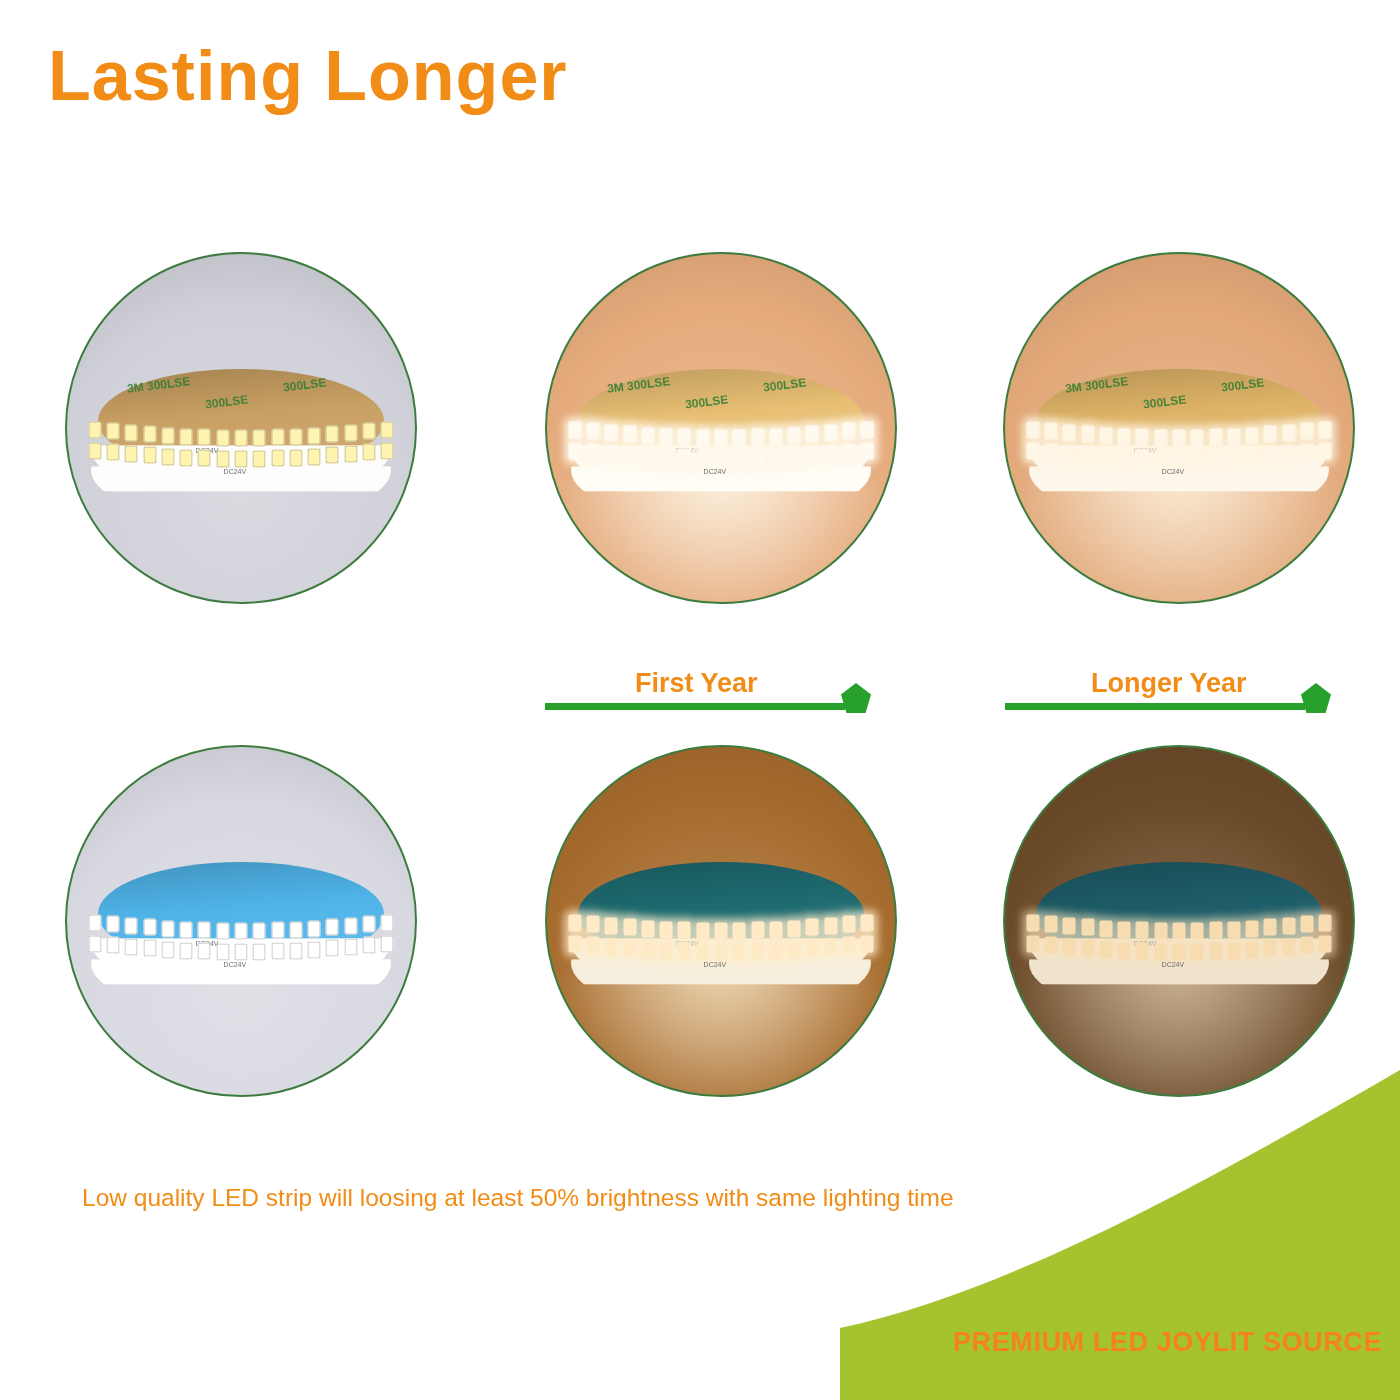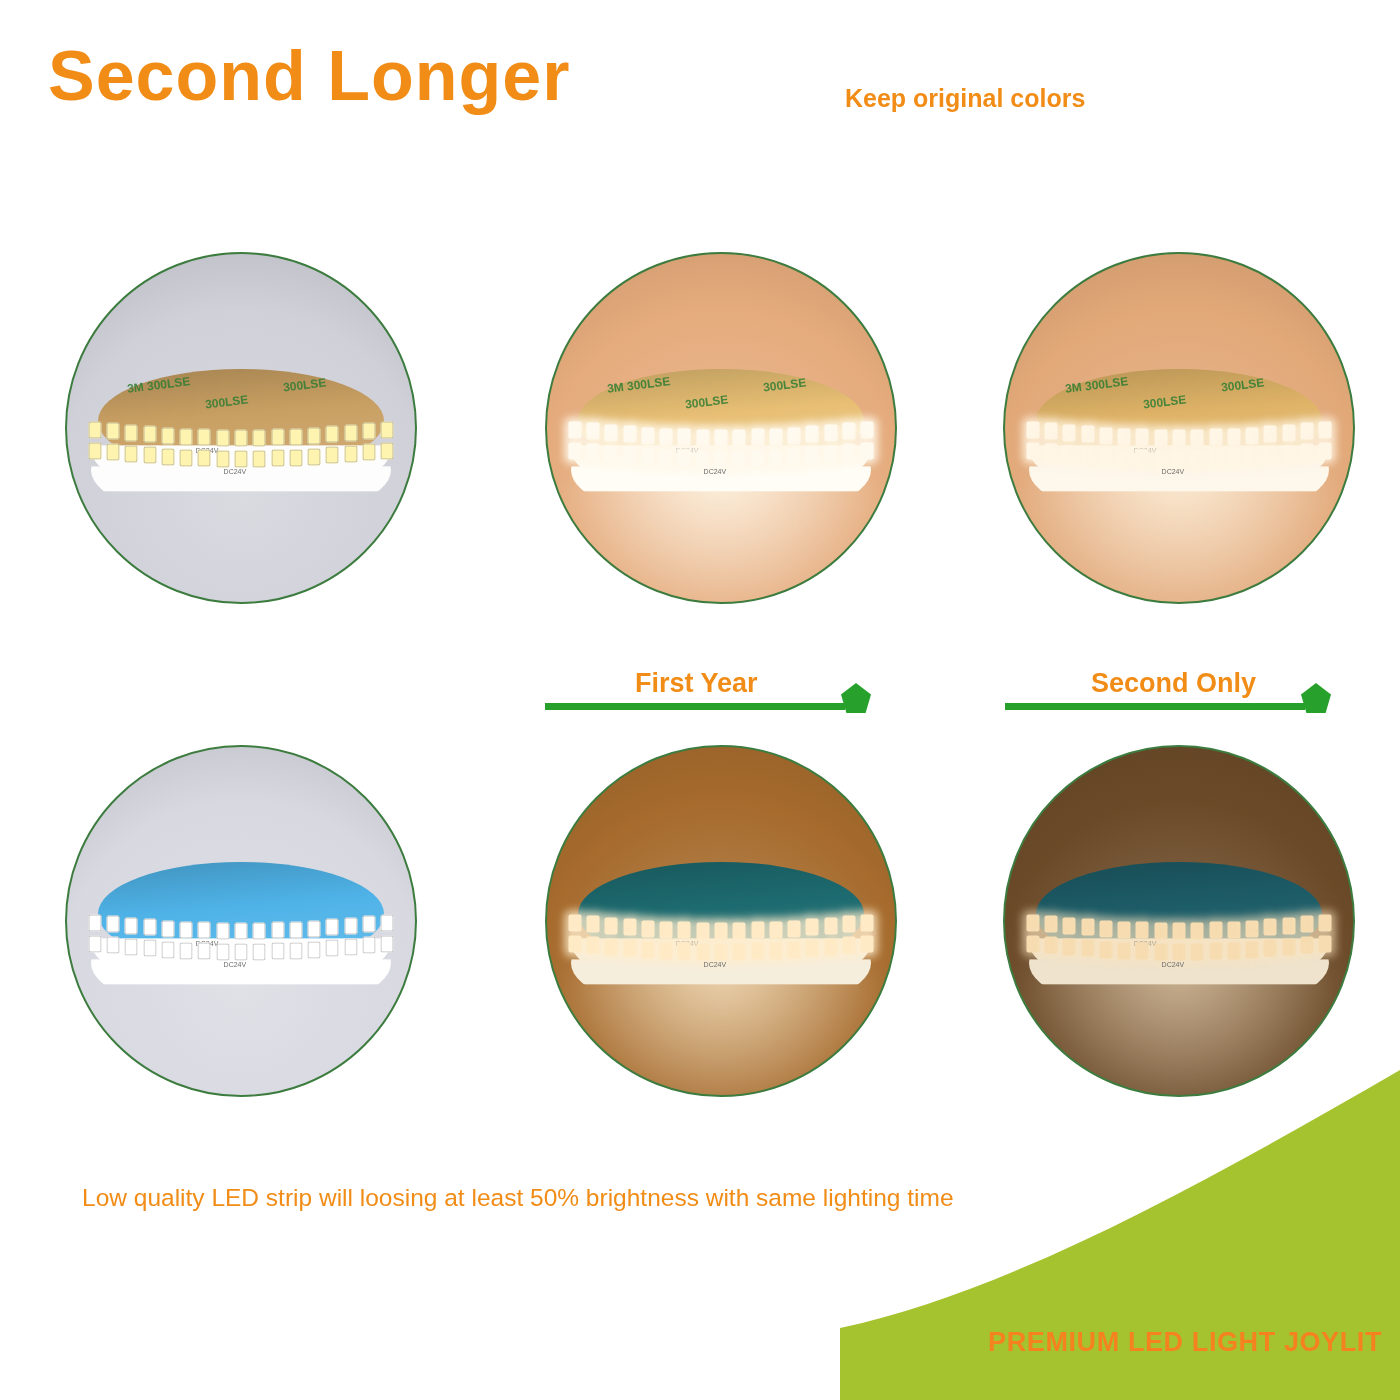--- a/index.html
+++ b/index.html
@@ -109,24 +109,23 @@
   }
   #footer-tag {
     position:absolute; right:18px; bottom:42px;
     font-size:27px; font-weight:bold; color:#f5821f;
     letter-spacing:.6px; white-space:nowrap;
   }
 </style>
 </head>
 <body>
 
-<div id="headline">Second Longer</div>
+<div id="headline">Lasting Longer</div>
 
 <div id="subhead">
-  <div>Keep original colors</div>
 </div>
 
 <div id="photo-grid">
     <div class="photo-circle" style="left: 65px; top: 252px; width: 352px; height: 352px; border-color: rgb(61, 124, 63); background: radial-gradient(circle at 50% 68%, rgb(218, 218, 225) 0%, rgb(207, 208, 216) 62%, rgb(182, 183, 190) 100%);">
       <div class="coil">
         <div class="coil-inner" style="background: linear-gradient(175deg, rgb(165, 131, 81) 0%, rgb(201, 160, 99) 45%, rgb(209, 173, 121) 100%);"></div>
         <div class="tape-label" style="left: 60px; top: 124px;">3M 300LSE</div>
         <div class="tape-label" style="left: 138px; top: 141px;">300LSE</div>
         <div class="tape-label" style="left: 216px; top: 124px;">300LSE</div>
         <div class="coil-band" style="background: linear-gradient(rgba(0, 0, 0, 0) 0%, rgba(0, 0, 0, 0) 46%, rgb(253, 253, 253) 47%, rgb(253, 253, 253) 70%, rgba(0, 0, 0, 0) 71%);"></div>
@@ -396,25 +395,25 @@
     </div>
   </div>
 
 <div class="year-group" style="left:545px; top:660px; width:330px;">
   <div class="year-label" style="left: 90px; color: rgb(241, 140, 22); margin-top: 19px;">First Year</div>
   <div class="year-line" style="width: 300px; background: rgb(39, 161, 43);"></div>
   <div class="year-arrow" style="left: 296px; background: rgb(39, 161, 43);"></div>
 </div>
 
 <div class="year-group" style="left:1005px; top:660px; width:330px;">
-  <div class="year-label" style="left: 86px; color: rgb(241, 140, 22);">Second Only</div>
+  <div class="year-label" style="left: 86px; color: rgb(241, 140, 22);">Longer Year</div>
   <div class="year-line" style="width: 300px; background: rgb(39, 161, 43);"></div>
   <div class="year-arrow" style="left: 296px; background: rgb(39, 161, 43);"></div>
 </div>
 
 <div id="bottom-copy">
   <div>Low quality LED strip will loosing at least 50% brightness with same lighting time</div>
 </div>
 
 <svg id="green-wedge" viewBox="0 0 560 330" preserveAspectRatio="none">
   <path id="wedge-path" d="M 560 0 L 560 330 L 0 330 L 0 258 C 170 222 370 110 560 0 Z" fill="#a5c32e"></path>
 </svg>
-<div id="footer-tag" style="color: rgb(245, 130, 31);">PREMIUM LED LIGHT JOYLIT</div>
+<div id="footer-tag" style="color: rgb(245, 130, 31);">PREMIUM LED JOYLIT SOURCE</div>
 
 </body></html>

